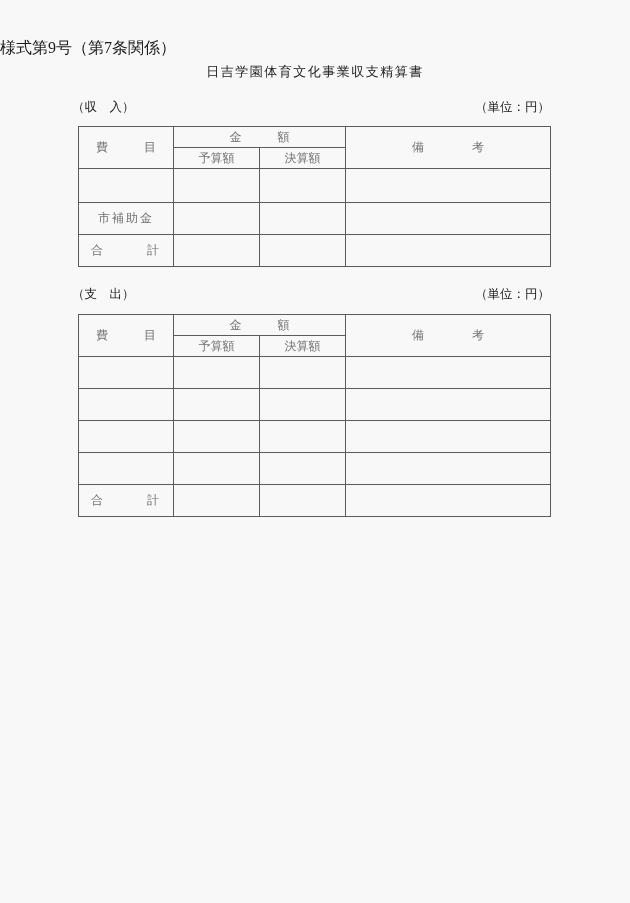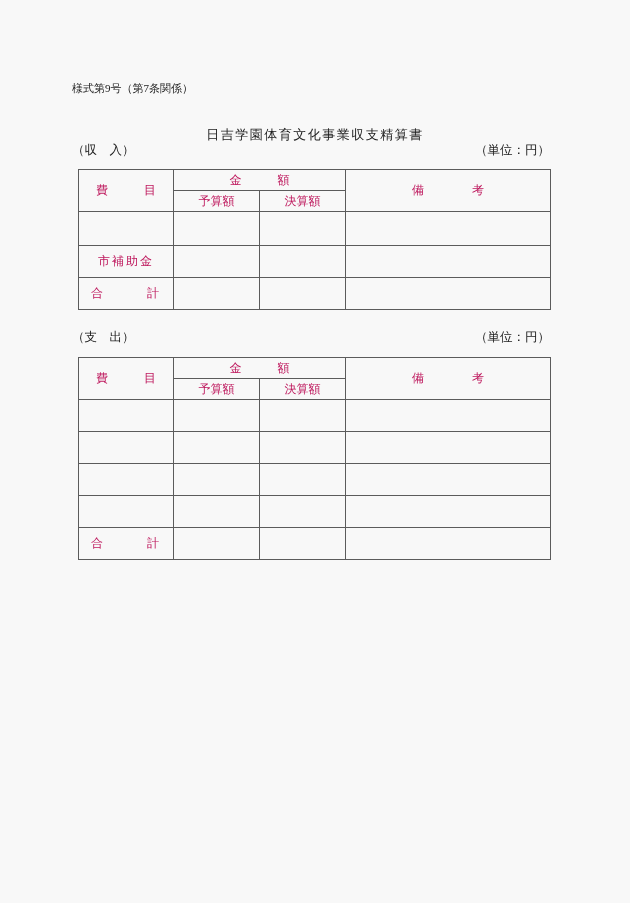--- a/index.html
+++ b/index.html
@@ -7,48 +7,47 @@
     position: relative;
     width: 630px;
     height: 903px;
     background: #f8f8f8;
     color: #1c1c1c;
     font-family: "Liberation Serif", "DejaVu Serif", serif;
     box-sizing: border-box;
     overflow: hidden;
   }
   .form-number {
-    padding-top: 80px;
-    margin-left: 72px;
-    font-size: 11px;
+    padding-top: 40px;
+    font-size: 16px;
     line-height: 16px;
   }
   .doc-title {
-    margin-top: 30px;
+    margin-top: 7px;
     text-align: center;
     font-size: 13px;
     letter-spacing: 1.5px;
     line-height: 17px;
   }
   .section-head {
     display: flex;
     justify-content: space-between;
     align-items: flex-end;
-    margin: 0 80px 11px 72px;
+    margin: 20px 80px 11px 72px;
     font-size: 12.5px;
     line-height: 15px;
   }
   .section-head.second { margin-top: 21px; font-family: Liberation Mono, monospace; }
   .sheet-table {
     border-collapse: collapse;
     table-layout: fixed;
     margin-left: 78px;
     width: 472px;
     font-size: 12px;
-    color: #be185d;
+    color: #737373;
     padding-left: 39px;
   }
   .sheet-table th, .sheet-table td {
     border: 1px solid #5b5b5b;
     font-weight: normal;
     text-align: center;
     vertical-align: middle;
     padding: 0;
     overflow: hidden;
     white-space: nowrap;

